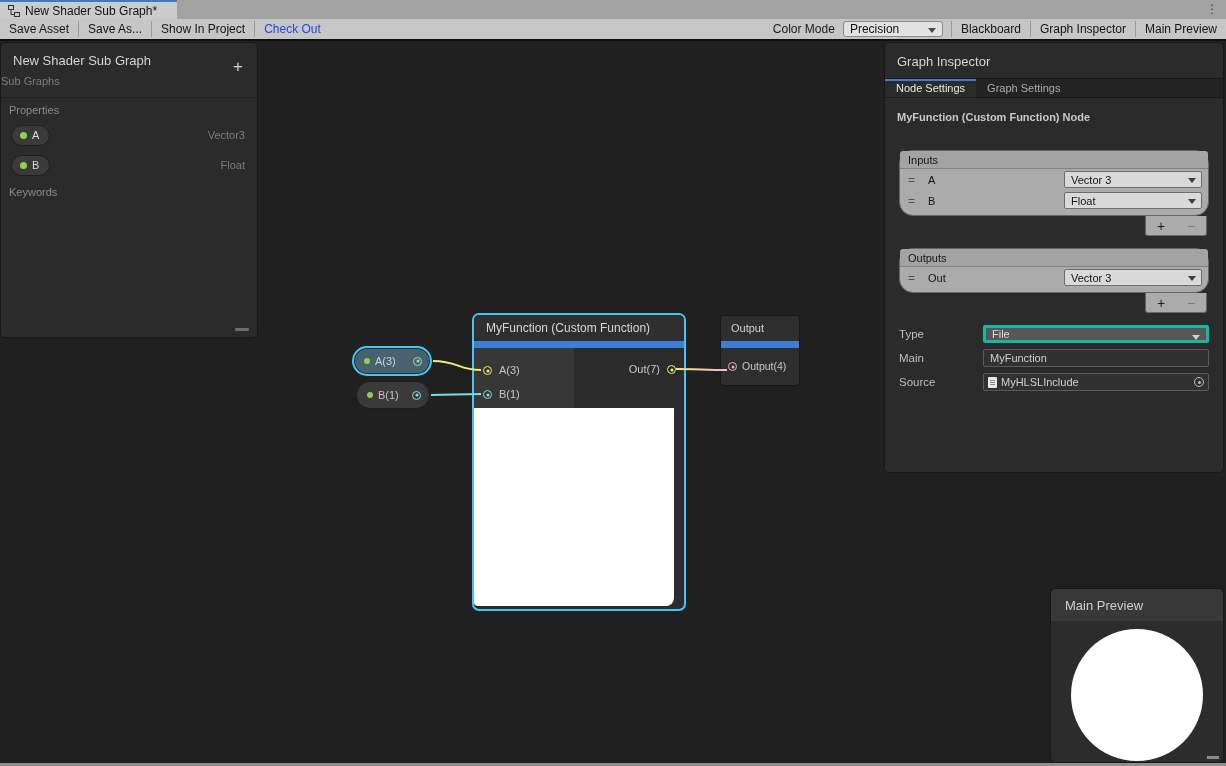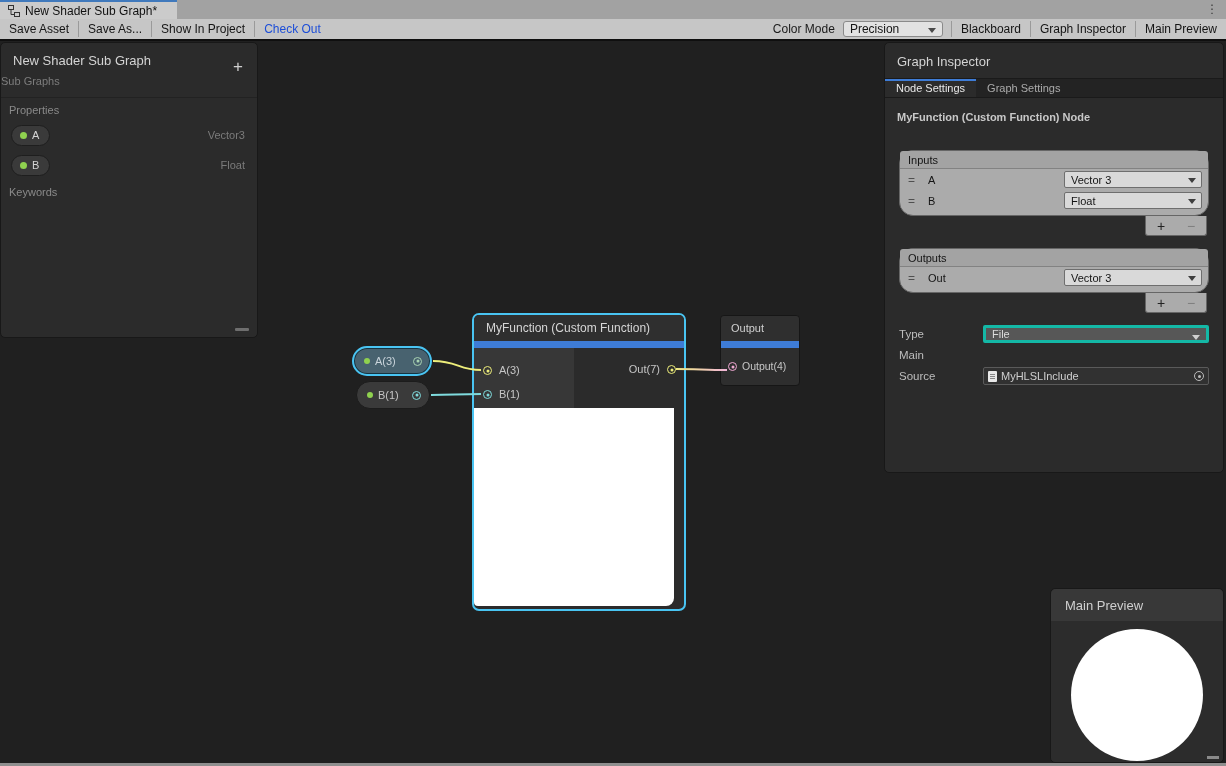--- a/index.html
+++ b/index.html
@@ -274,20 +274,23 @@
 
     <div class="gi-fields">
       <div class="gi-frow">
         <span class="gi-flabel">Type</span>
         <div class="gi-ctrl dd-dark">
           <span>File</span>
         </div>
       </div>
       <div class="gi-frow">
         <span class="gi-flabel">Main</span>
+        <div class="gi-ctrl tf-dark">
+          <span>MyFunction</span>
+        </div>
       </div>
       <div class="gi-frow">
         <span class="gi-flabel">Source</span>
         <div class="gi-ctrl obj-dark">
           <span class="file-ic"></span>
           <span>MyHLSLInclude</span>
           <span class="obj-spacer"></span>
           <span class="picker-ic"></span>
         </div>
       </div>

